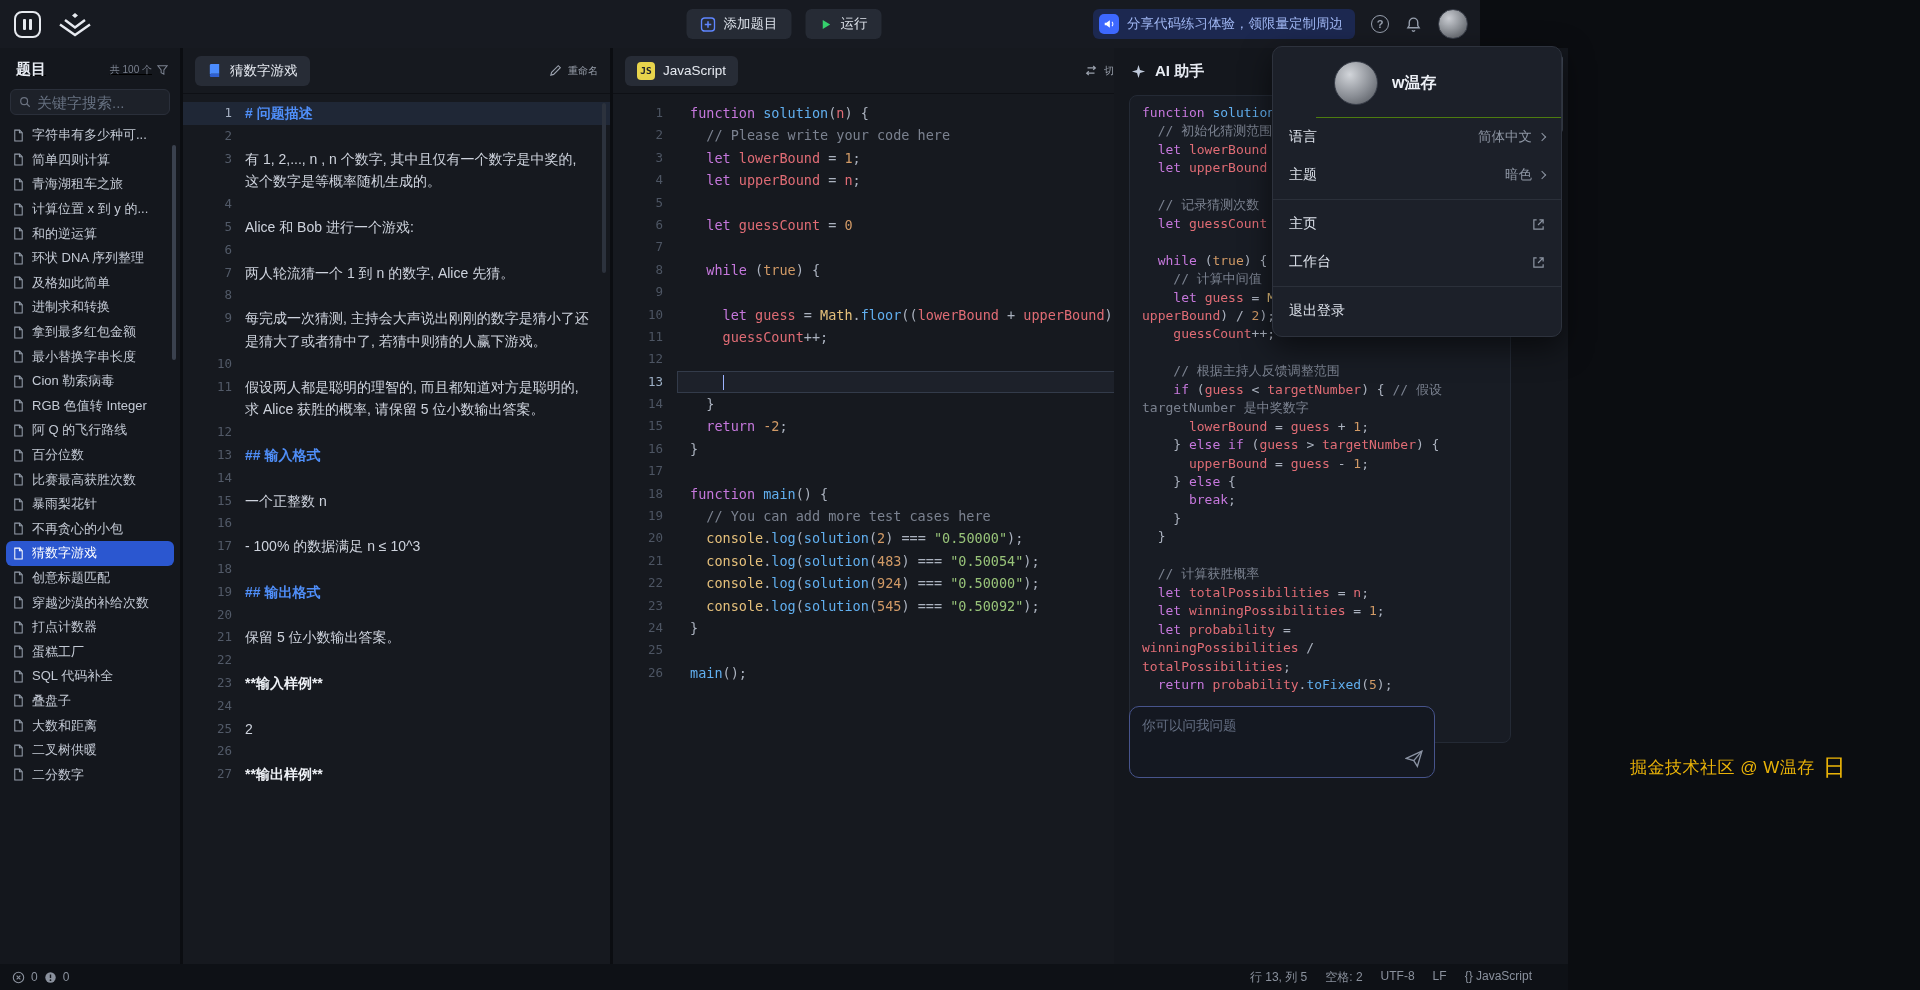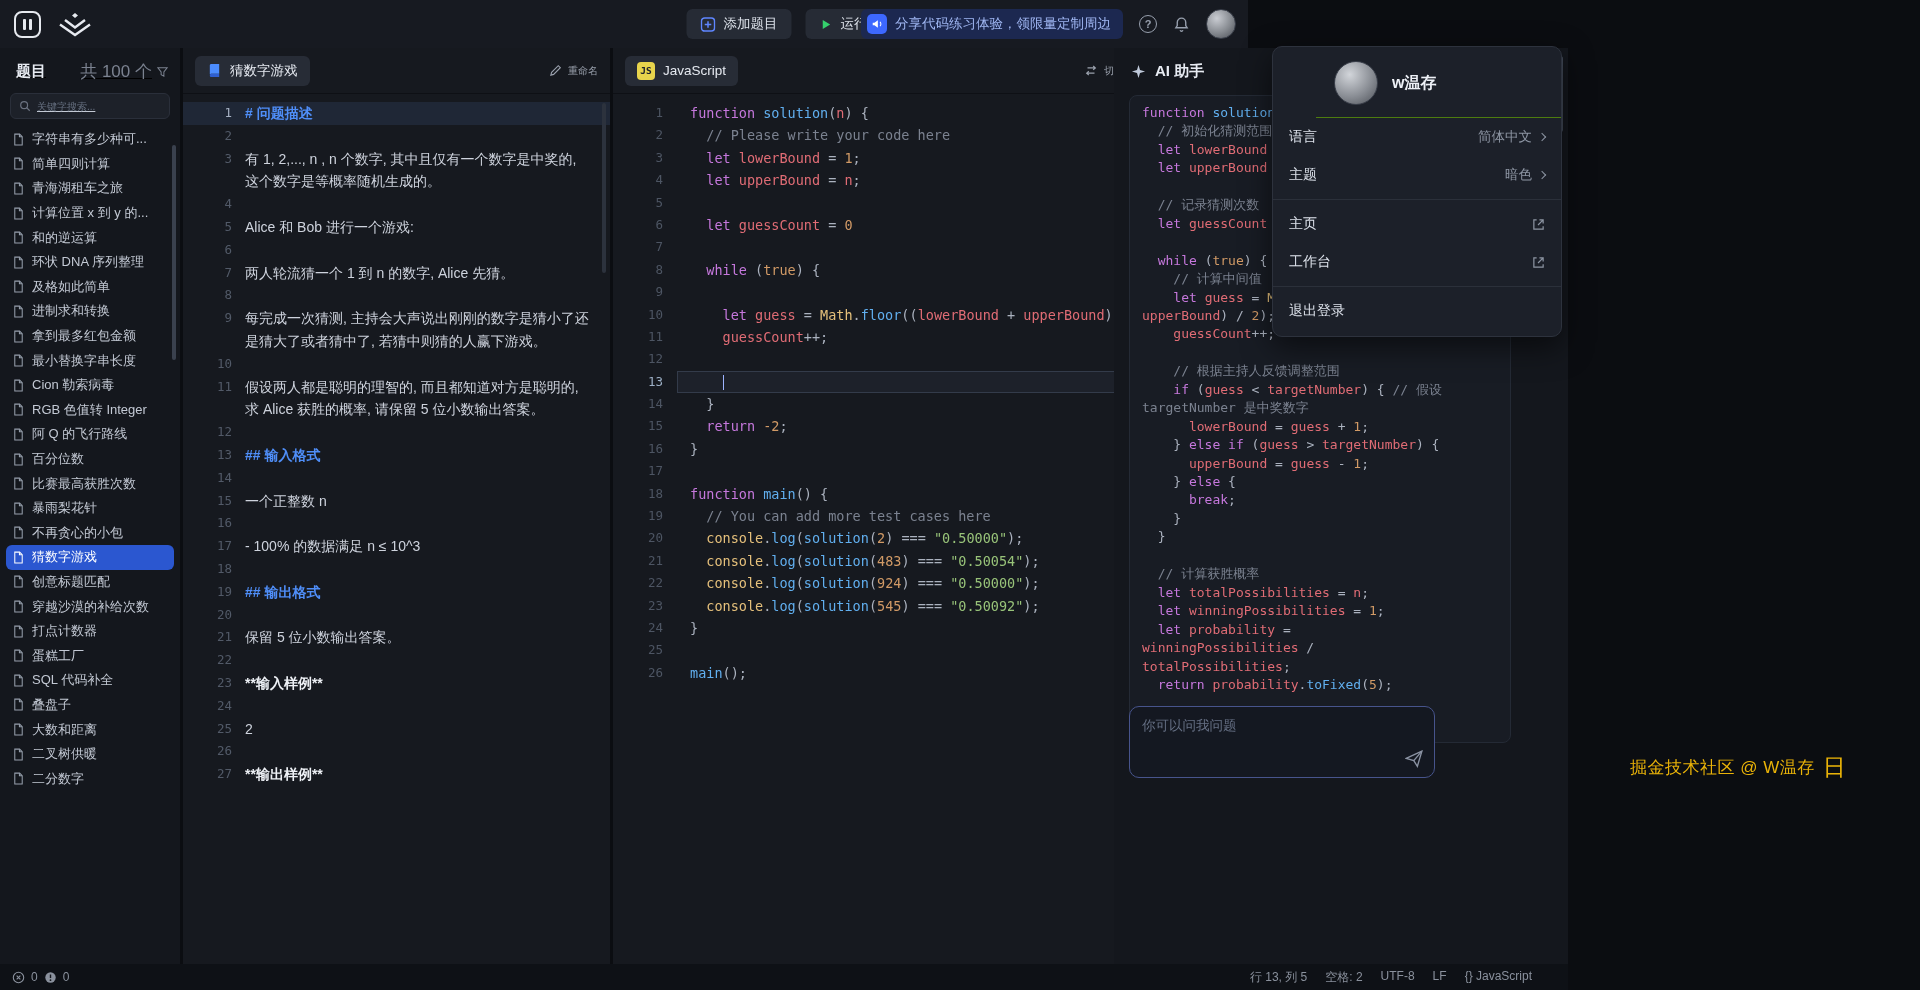--- a/index.html
+++ b/index.html
@@ -2,40 +2,40 @@
 <html><head>
 <meta charset="utf-8">
 <style>
   * { margin:0; padding:0; box-sizing:border-box; }
   html,body { background:#000; }
   body { font-family:"Liberation Sans","DejaVu Sans",sans-serif; }
   .stage { position:relative; width:1920px; height:990px; background:#0b0d11; overflow:hidden; }
   .app { position:absolute; left:0; top:0; width:1568px; height:990px; background:#0b0d11; }
 
   
-  .topbar { position:absolute; left:0; top:0; width:1248px; height:48px; background:#171a21; display:flex; align-items:center; }
+  .topbar { position:absolute; left:0; top:0; width:1480px; height:48px; background:#171a21; display:flex; align-items:center; }
   .tb-left { display:flex; align-items:center; gap:16px; padding-left:14px; }
   .logo-sq { width:27px; height:27px; border:2.2px solid #e6e9ef; border-radius:8px; display:flex; align-items:center; justify-content:center; gap:3px; }
   .logo-sq .bar { width:3px; height:11px; background:#e6e9ef; border-radius:1px; }
   .tb-center { position:absolute; left:784px; transform:translateX(-50%); display:flex; gap:14px; }
   .chip { display:flex; align-items:center; gap:8px; height:30px; padding:0 14px; background:#262b35; border:none; border-radius:6px; color:#dde2ea; font-size:13.5px; cursor:pointer; font-family:inherit; }
   .tb-right { position:absolute; right:12px; display:flex; align-items:center; gap:16px; }
   .banner { display:flex; align-items:center; gap:8px; height:30px; padding:0 12px 0 6px; background:#1c2850; border-radius:6px; color:#9fb6f2; font-size:13.5px; cursor:pointer; }
   .banner-ic { width:20px; height:20px; background:#3d68ff; border-radius:5px; display:flex; align-items:center; justify-content:center; }
   .help { width:18px; height:18px; border:1.5px solid #98a0ae; border-radius:50%; color:#98a0ae; font-size:11px; font-weight:bold; display:flex; align-items:center; justify-content:center; cursor:pointer; }
   .avatar { width:30px; height:30px; border-radius:50%; background:radial-gradient(circle at 35% 30%,#c9ccd2,#85898f 55%,#4a4e55); border:1px solid #3a3f4a; cursor:pointer; }
 
   
   .sidebar { position:absolute; left:0; top:48px; width:180px; height:916px; background:#14171d; overflow:hidden; }
   .sb-head { display:flex; align-items:center; justify-content:space-between; padding:12px 12px 10px 16px;text-decoration:underline; }
   .sb-title { font-size:15px; font-weight:700; color:#e8ecf3; }
   .sb-meta { display:flex; align-items:center; gap:5px; }
-  .sb-count { font-size:17px; color:#7b8290;text-align:center; }
+  .sb-count { font-size:10px; color:#7b8290;text-align:center; }
   .sb-search { margin:0 10px 8px 10px; height:26px; background:#1d2129; border:1px solid #2a2f3a; border-radius:6px; display:flex; align-items:center; gap:6px; padding:0 8px; }
-  .sb-input { flex:1; min-width:0; background:transparent; border:none; outline:none; color:#c3c9d4; font-size:10px; font-family:inherit;text-decoration:underline; }
+  .sb-input { flex:1; min-width:0; background:transparent; border:none; outline:none; color:#c3c9d4; font-size:15px; font-family:inherit; }
   .sb-input::placeholder { color:#667080; }
   .s-item { height:24.6px; display:flex; align-items:center; gap:7px; padding:0 10px 0 12px; font-size:13px; color:#c3c9d4; cursor:pointer; }
   .s-item svg { flex:none; color:#97a0ad; }
   .s-label { white-space:nowrap; overflow:hidden; text-overflow:ellipsis; }
   .s-item.sel { background:#2b57d0; color:#fff; border-radius:6px; margin:0 6px; padding-left:6px; }
   .s-item.sel svg { color:#fff; }
   .sb-scroll { position:absolute; right:4px; top:97px; width:4px; height:215px; background:#3a414e; border-radius:2px; }
 
   
   .panel { position:absolute; top:48px; height:916px; background:#16191f; overflow:hidden; }

